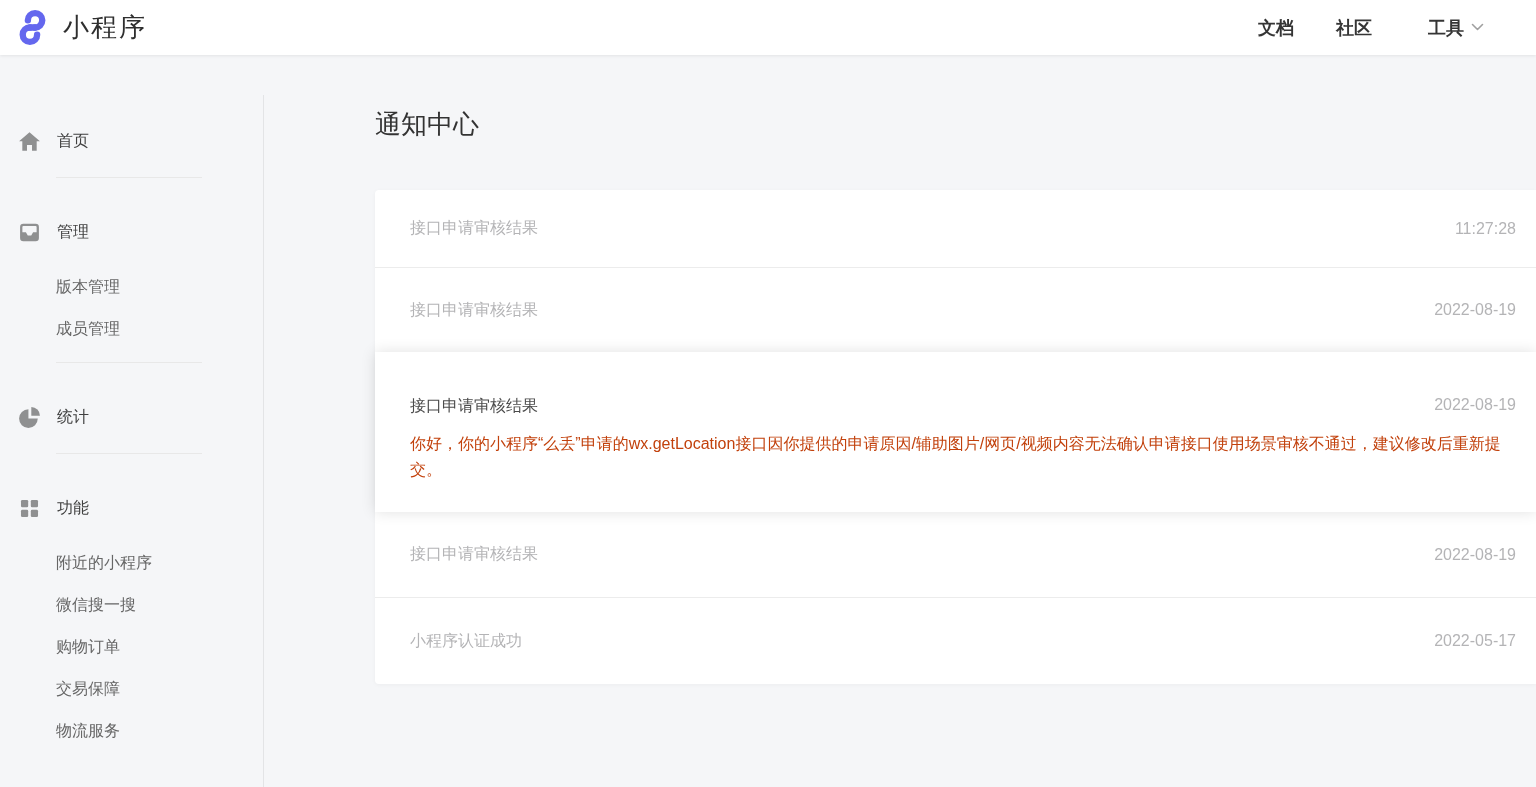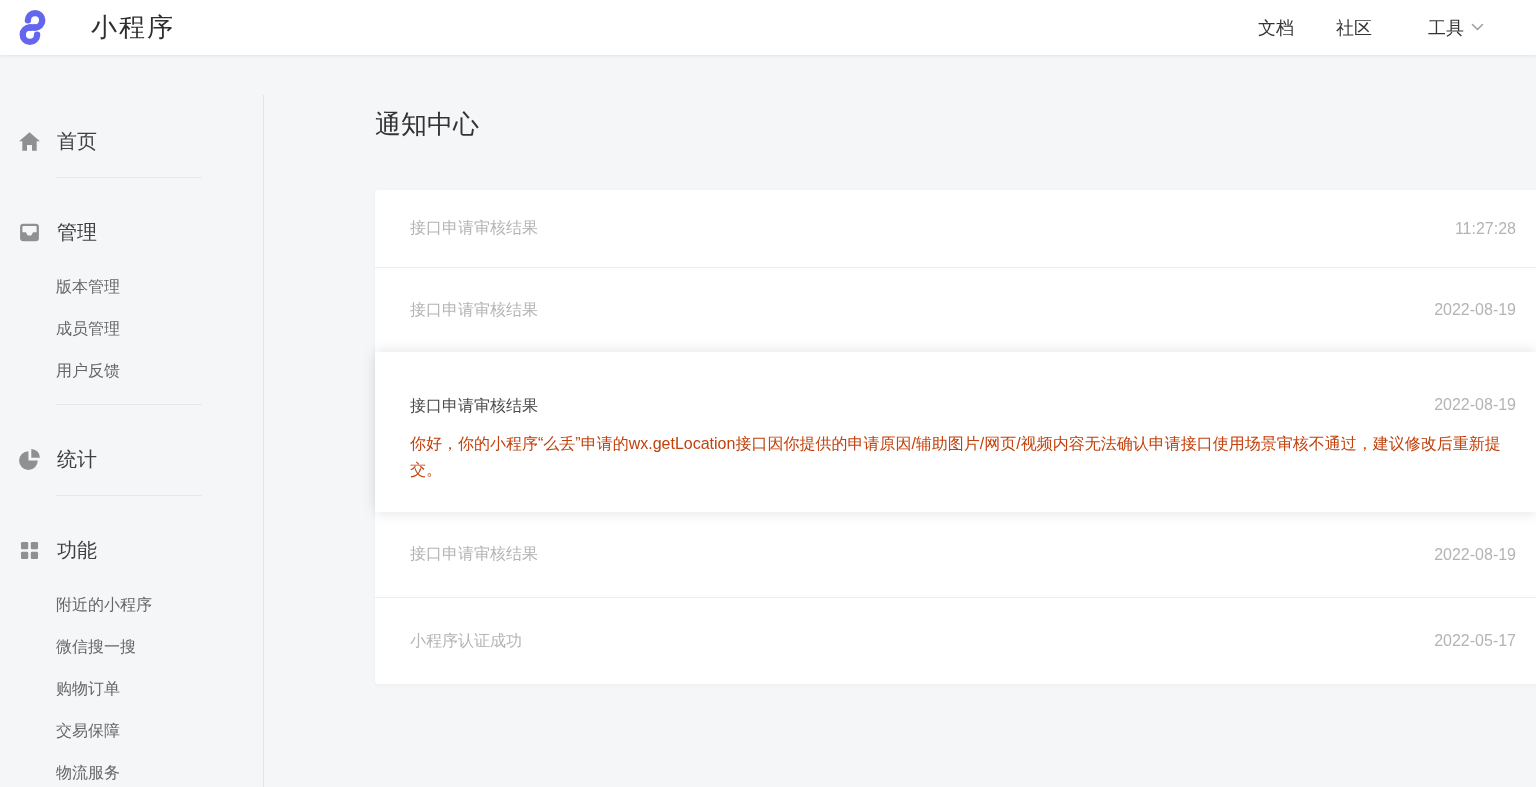--- a/index.html
+++ b/index.html
@@ -11,50 +11,50 @@
   }
 
   
   .header {
     position:relative; z-index:5;
     height:55px; background:#ffffff;
     display:flex; align-items:center; justify-content:space-between;
     padding:0 52px 0 14px;
     box-shadow:0 1px 3px rgba(0,0,0,0.08);
   }
-  .brand { display:flex; align-items:center; cursor:pointer;gap:28px; }
+  .brand { display:flex; align-items:center; cursor:pointer; }
   .brand svg { width:37px; height:37px; display:block; }
   .brand-text {
     margin-left:12px; font-size:26px; color:#2f2f2f; letter-spacing:2px;
   }
   .topnav { display:flex; align-items:center; }
   .topnav .nav-item {
     font-size:18px; color:#353535; margin-left:42px; cursor:pointer;
-    display:flex; align-items:center;
+    display:flex; align-items:center;font-weight:bold;
   }
   .topnav .nav-item.tools { margin-left:56px; }
   .topnav .chev { margin-left:7px; display:inline-flex; }
 
   
   .shell { display:flex; height:732px; }
 
   
   .sidebar {
     position:relative; width:264px; flex:0 0 264px;
     padding:72px 0 0 17px;
   }
   .sidebar::after {
     content:""; position:absolute; right:0; top:40px; bottom:-20px;
     width:1px; background:#e3e4e6;
   }
   .side-section {
     display:flex; align-items:center; height:28px; cursor:pointer;
   }
   .side-section .s-icon { width:24px; height:24px; display:flex; align-items:center; justify-content:center; }
-  .side-section .s-label { margin-left:16px; font-size:20px; color:#404040; }
+  .side-section .s-label { margin-left:16px; font-size:16px; color:#404040; }
   .side-divider {
     height:1px; background:#e8e8e8; margin:22px 62px 0 39px; border:0;
   }
   .side-section + .side-section, .side-divider + .side-section { margin-top:40px; }
   .sub-list { list-style:none; margin-top:20px; }
   .sub-list li {
     height:42px; line-height:42px; padding-left:39px;
     font-size:16px; color:#666; cursor:pointer;
   }
   .divider-tight { margin-top:12px; }
@@ -147,21 +147,20 @@
           <path d="M7.5 5.5 H24.5 Q27.5 5.5 27.5 8.5 V23.5 Q27.5 26.5 24.5 26.5 H7.5 Q4.5 26.5 4.5 23.5 V8.5 Q4.5 5.5 7.5 5.5 Z" fill="none" stroke="#8f9091" stroke-width="3.2"></path>
           <path d="M4.5 15.5 h6.5 l2.6 4.6 h4.8 l2.6 -4.6 h6.5 V23.5 q0 3 -3 3 h-17 q-3 0 -3 -3 Z" fill="#8f9091"></path>
         </svg>
       </span>
       <span class="s-label">管理</span>
     </div>
 
     <ul class="sub-list">
       <li>版本管理</li>
       <li>成员管理</li>
-      <li>用户反馈</li>
     </ul>
 
     <hr class="side-divider divider-tight">
 
     <div class="side-section">
       <span class="s-icon">
         <svg width="23" height="23" viewBox="0 0 32 32" fill="#8f9091">
           <path d="M14.5 17.5 L14.5 4.5 A13 13 0 1 0 27.5 17.5 Z"></path>
           <path d="M18.5 13.5 L18.5 1.5 A12 12 0 0 1 30.5 13.5 Z"></path>
         </svg>

